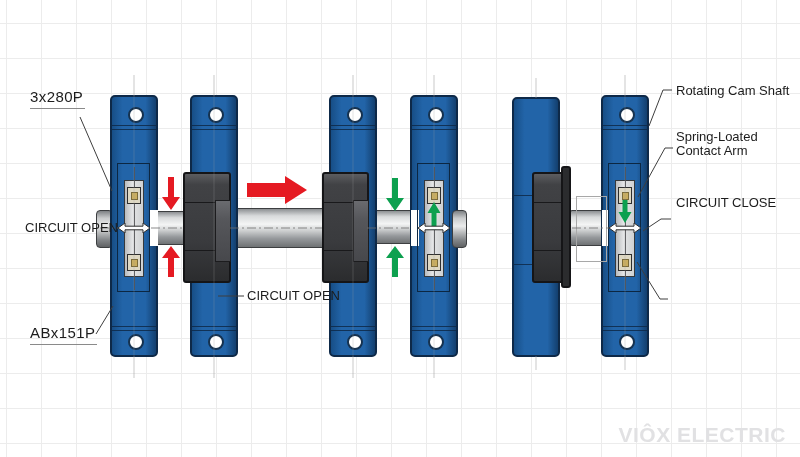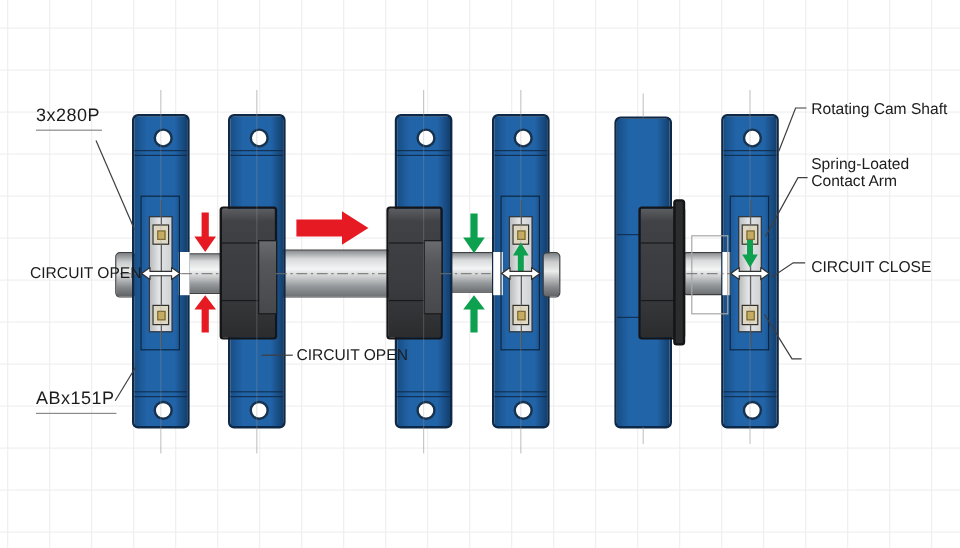--- a/index.html
+++ b/index.html
@@ -257,15 +257,16 @@
   <div class="lbl part" style="left:30px;top:89px;">3x280P</div>
   <div class="lbl circuit" style="left:25px;top:221px;">CIRCUIT OPEN</div>
   <div class="lbl part" style="left:30px;top:325px;">ABx151P</div>
   <div class="lbl circuit" style="left:247px;top:289px;">CIRCUIT OPEN</div>
 
   <div class="lbl callout" style="left:676px;top:84px;">Rotating Cam Shaft</div>
   <div class="lbl callout" style="left:676px;top:130px;">
     <div>Spring-Loated</div>
     <div>Contact Arm</div>
   </div>
-  <div class="lbl circuit" style="left:676px;top:216px;">CIRCUIT CLOSE</div>
-
+  <div class="lbl circuit" style="left:676px;top:196px;">CIRCUIT CLOSE</div>
+
+  <div class="watermark">VIÔX ELECTRIC</div>
 </div>
 
 </body></html>

